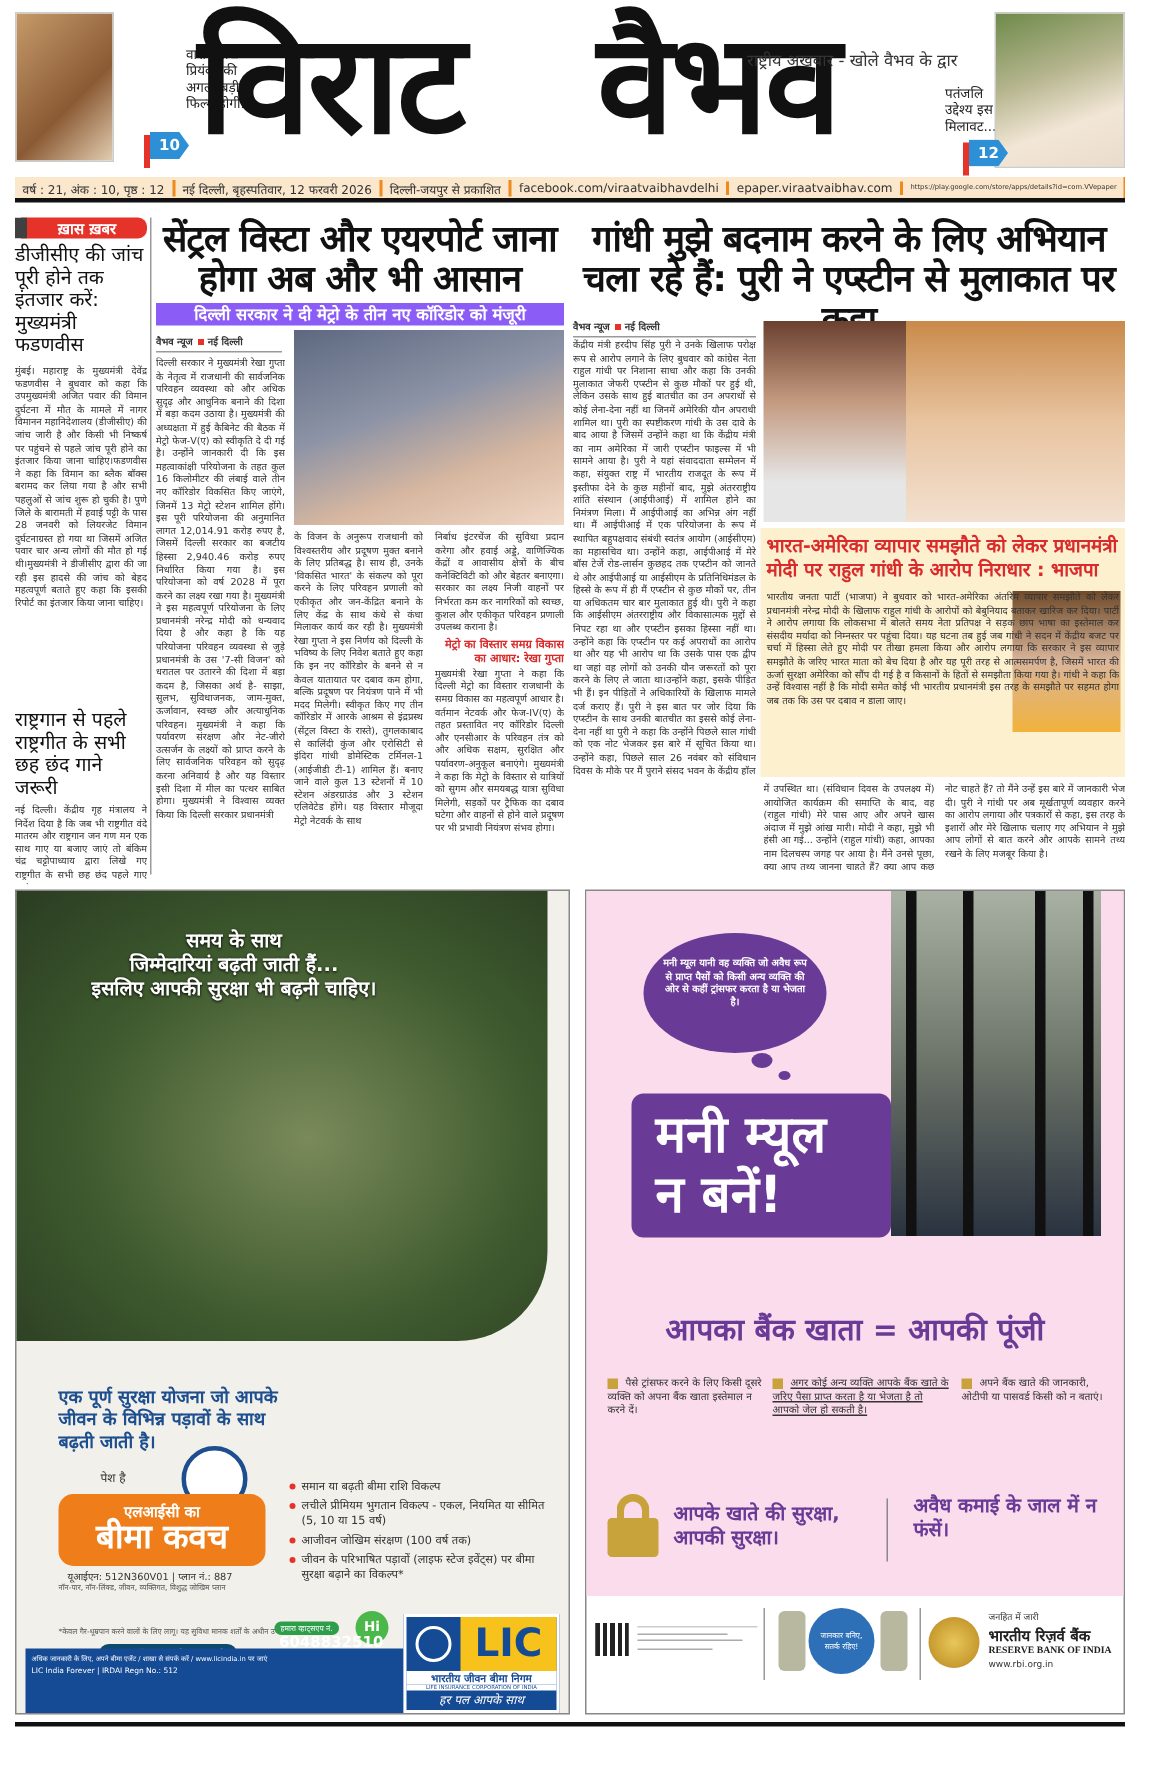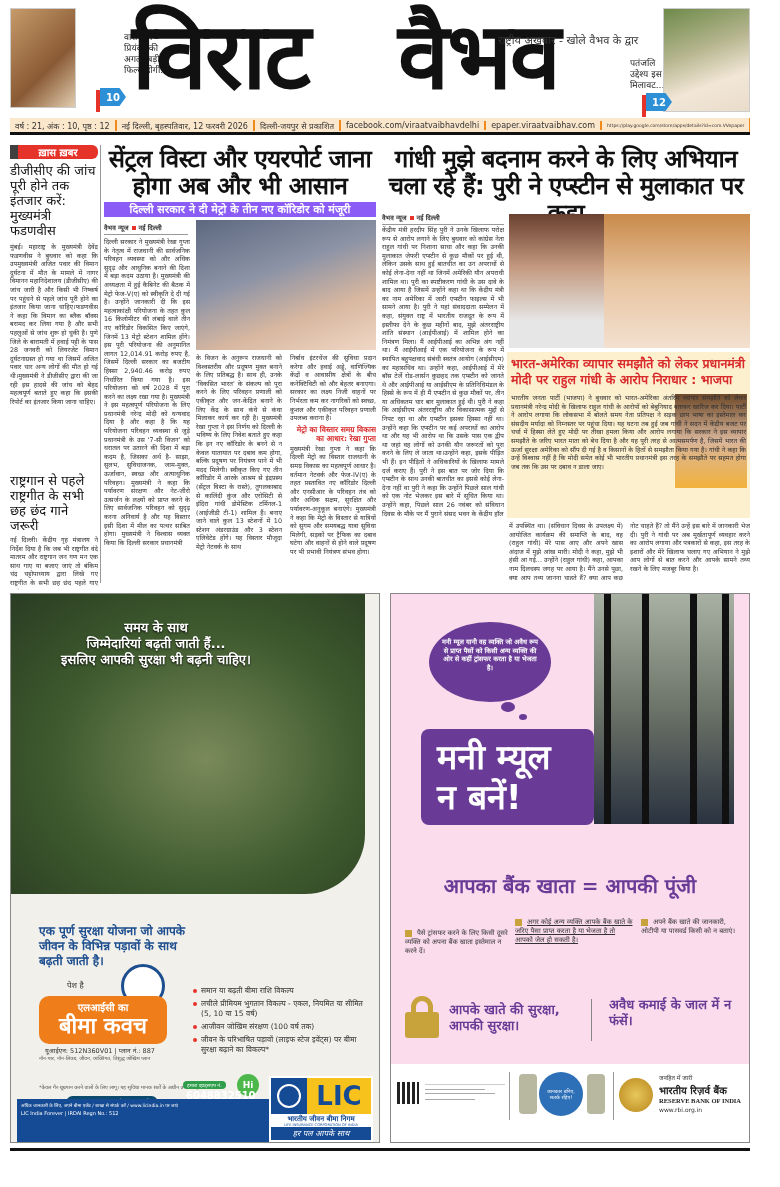--- a/index.html
+++ b/index.html
@@ -127,21 +127,21 @@
 <div class="abs lic-ad adframe">
   <div class="abs lic-photo" style="left:0;top:0;width:354px;height:300px;"></div>
   <div class="abs lic-headline" style="left:10px;top:26px;width:270px;">
     <div>समय के साथ</div>
     <div>जिम्मेदारियां बढ़ती जाती हैं...</div>
     <div>इसलिए आपकी सुरक्षा भी बढ़नी चाहिए।</div>
   </div>
   <div class="abs lic-blue-txt" style="left:28px;top:330px;width:160px;">एक पूर्ण सुरक्षा योजना जो आपके जीवन के विभिन्न पड़ावों के साथ बढ़ती जाती है।</div>
   <div class="abs" style="left:56px;top:385px;font-size:8px;color:#333;">पेश है</div>
   <div class="abs" style="left:110px;top:370px;width:44px;height:44px;border-radius:50%;background:#fff;border:3px solid #1d4e8f;"></div>
-  <div class="abs bima-box" style="left:28px;top:402px;width:128px;height:48px;">
+  <div class="abs bima-box" style="left:28px;top:402px;width:138px;height:48px;">
     <div style="font-size:10px;font-weight:bold;padding-top:4px;">एलआईसी का</div>
     <div style="font-size:22px;font-weight:bold;line-height:24px;">बीमा कवच</div>
   </div>
   <div class="abs" style="left:34px;top:452px;font-size:6.5px;color:#333;">यूआईएन: 512N360V01 | प्लान नं.: 887</div>
   <div class="abs" style="left:28px;top:461px;font-size:5px;color:#555;">नॉन-पार, नॉन-लिंक्ड, जीवन, व्यक्तिगत, विशुद्ध जोखिम प्लान</div>
   <ul class="abs bullet-list" style="left:182px;top:392px;width:170px;">
     <li>समान या बढ़ती बीमा राशि विकल्प</li>
     <li>लचीले प्रीमियम भुगतान विकल्प - एकल, नियमित या सीमित (5, 10 या 15 वर्ष)</li>
     <li>आजीवन जोखिम संरक्षण (100 वर्ष तक)</li>
     <li>जीवन के परिभाषित पड़ावों (लाइफ स्टेज इवेंट्स) पर बीमा सुरक्षा बढ़ाने का विकल्प*</li>
@@ -177,21 +177,21 @@
     <div class="abs bar" style="left:128px;top:0;height:230px;"></div>
   </div>
   <div class="abs cloud" style="left:38px;top:28px;width:122px;height:80px;padding:16px 12px 0;">मनी म्यूल यानी वह व्यक्ति जो अवैध रूप से प्राप्त पैसों को किसी अन्य व्यक्ति की ओर से कहीं ट्रांसफर करता है या भेजता है।</div>
   <div class="abs" style="left:110px;top:108px;width:14px;height:10px;border-radius:50%;background:#6a3b96;"></div>
   <div class="abs" style="left:128px;top:120px;width:8px;height:6px;border-radius:50%;background:#6a3b96;"></div>
   <div class="abs purple-box" style="left:30px;top:135px;width:173px;height:96px;padding:8px 0 0 16px;">
     <div>मनी म्यूल</div>
     <div>न बनें!</div>
   </div>
   <div class="abs purple-h" style="left:0;top:278px;width:358px;text-align:center;font-size:20px;">आपका बैंक खाता = आपकी पूंजी</div>
-  <div class="abs tip" style="left:14px;top:324px;width:105px;margin-top:11px;"><span class="sq-gold"></span><span>पैसे ट्रांसफर करने के लिए किसी दूसरे व्यक्ति को अपना बैंक खाता इस्तेमाल न करने दें।</span></div>
+  <div class="abs tip" style="left:14px;top:324px;width:105px;"><span class="sq-gold"></span><span>पैसे ट्रांसफर करने के लिए किसी दूसरे व्यक्ति को अपना बैंक खाता इस्तेमाल न करने दें।</span></div>
   <div class="abs tip" style="left:124px;top:324px;width:120px;text-decoration:underline;"><span class="sq-gold"></span><span>अगर कोई अन्य व्यक्ति आपके बैंक खाते के जरिए पैसा प्राप्त करता है या भेजता है तो आपको जेल हो सकती है।</span></div>
   <div class="abs tip" style="left:250px;top:324px;width:100px;"><span class="sq-gold"></span><span>अपने बैंक खाते की जानकारी, ओटीपी या पासवर्ड किसी को न बताएं।</span></div>
   <div class="abs" style="left:14px;top:402px;width:34px;height:42px;">
     <div style="position:absolute;left:6px;top:0;width:22px;height:20px;border:5px solid #c8a23a;border-bottom:none;border-radius:11px 11px 0 0;"></div>
     <div style="position:absolute;left:0;top:16px;width:34px;height:26px;background:#c8a23a;border-radius:3px;"></div>
   </div>
   <div class="abs purple-h" style="left:58px;top:408px;width:130px;font-size:13px;line-height:16px;">आपके खाते की सुरक्षा, आपकी सुरक्षा।</div>
   <div class="abs" style="left:200px;top:405px;width:1px;height:42px;background:#888;"></div>
   <div class="abs purple-h" style="left:218px;top:403px;width:130px;font-size:13px;line-height:16px;">अवैध कमाई के जाल में न फंसें।</div>
   <div class="abs" style="left:6px;top:488px;width:22px;height:22px;background:repeating-linear-gradient(90deg,#222 0 3px,#fff 3px 5px),#222;"></div>

